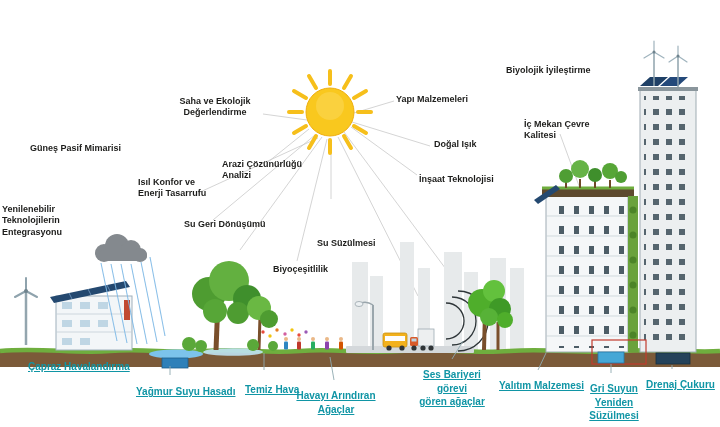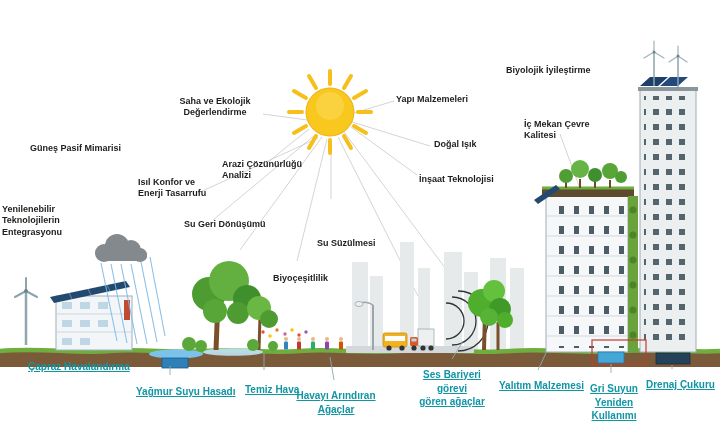--- a/index.html
+++ b/index.html
@@ -305,33 +305,33 @@
   <div class="concept" style="left:2px;top:204px;width:120px;">Yenilenebilir
 Teknolojilerin Entegrasyonu</div>
   <div class="concept" style="left:138px;top:177px;">Isıl Konfor ve
 Enerji Tasarrufu</div>
   <div class="concept" style="left:164px;top:219px;margin-left:20px;">Su Geri Dönüşümü</div>
   <div class="concept" style="left:170px;top:96px;width:90px;text-align:center;">Saha ve Ekolojik
 Değerlendirme</div>
   <div class="concept" style="left:222px;top:159px;">Arazi Çözünürlüğü
 Analizi</div>
   <div class="concept" style="left:317px;top:202px;margin-top:36px;">Su Süzülmesi</div>
-  <div class="concept" style="left:273px;top:264px;margin-top:9px;">Biyoçeşitlilik</div>
+  <div class="concept" style="left:273px;top:264px;">Biyoçeşitlilik</div>
   <div class="concept" style="left:396px;top:94px;">Yapı Malzemeleri</div>
   <div class="concept" style="left:434px;top:139px;">Doğal Işık</div>
   <div class="concept" style="left:419px;top:174px;">İnşaat Teknolojisi</div>
   <div class="concept" style="left:506px;top:65px;">Biyolojik İyileştirme</div>
   <div class="concept" style="left:524px;top:119px;">İç Mekan Çevre
 Kalitesi</div>
 
   <div class="feature" style="left:28px;top:352px;">Çapraz Havalandırma</div>
   <div class="feature" style="left:136px;top:377px;">Yağmur Suyu Hasadı</div>
   <div class="feature" style="left:245px;top:375px;">Temiz Hava</div>
   <div class="feature" style="left:294px;top:381px;width:84px;text-align:center;">Havayı Arındıran
 Ağaçlar</div>
   <div class="feature" style="left:407px;top:360px;width:90px;text-align:center;text-decoration:underline;">Ses Bariyeri görevi
 gören ağaçlar</div>
   <div class="feature" style="left:499px;top:371px;">Yalıtım Malzemesi</div>
   <div class="feature" style="left:578px;top:374px;width:72px;text-align:center;">Gri Suyun
-Yeniden Kullanımı</div>
+Yeniden Süzülmesi</div>
   <div class="feature" style="left:646px;top:370px;">Drenaj Çukuru</div>
 
 </div>
 
 </body></html>

